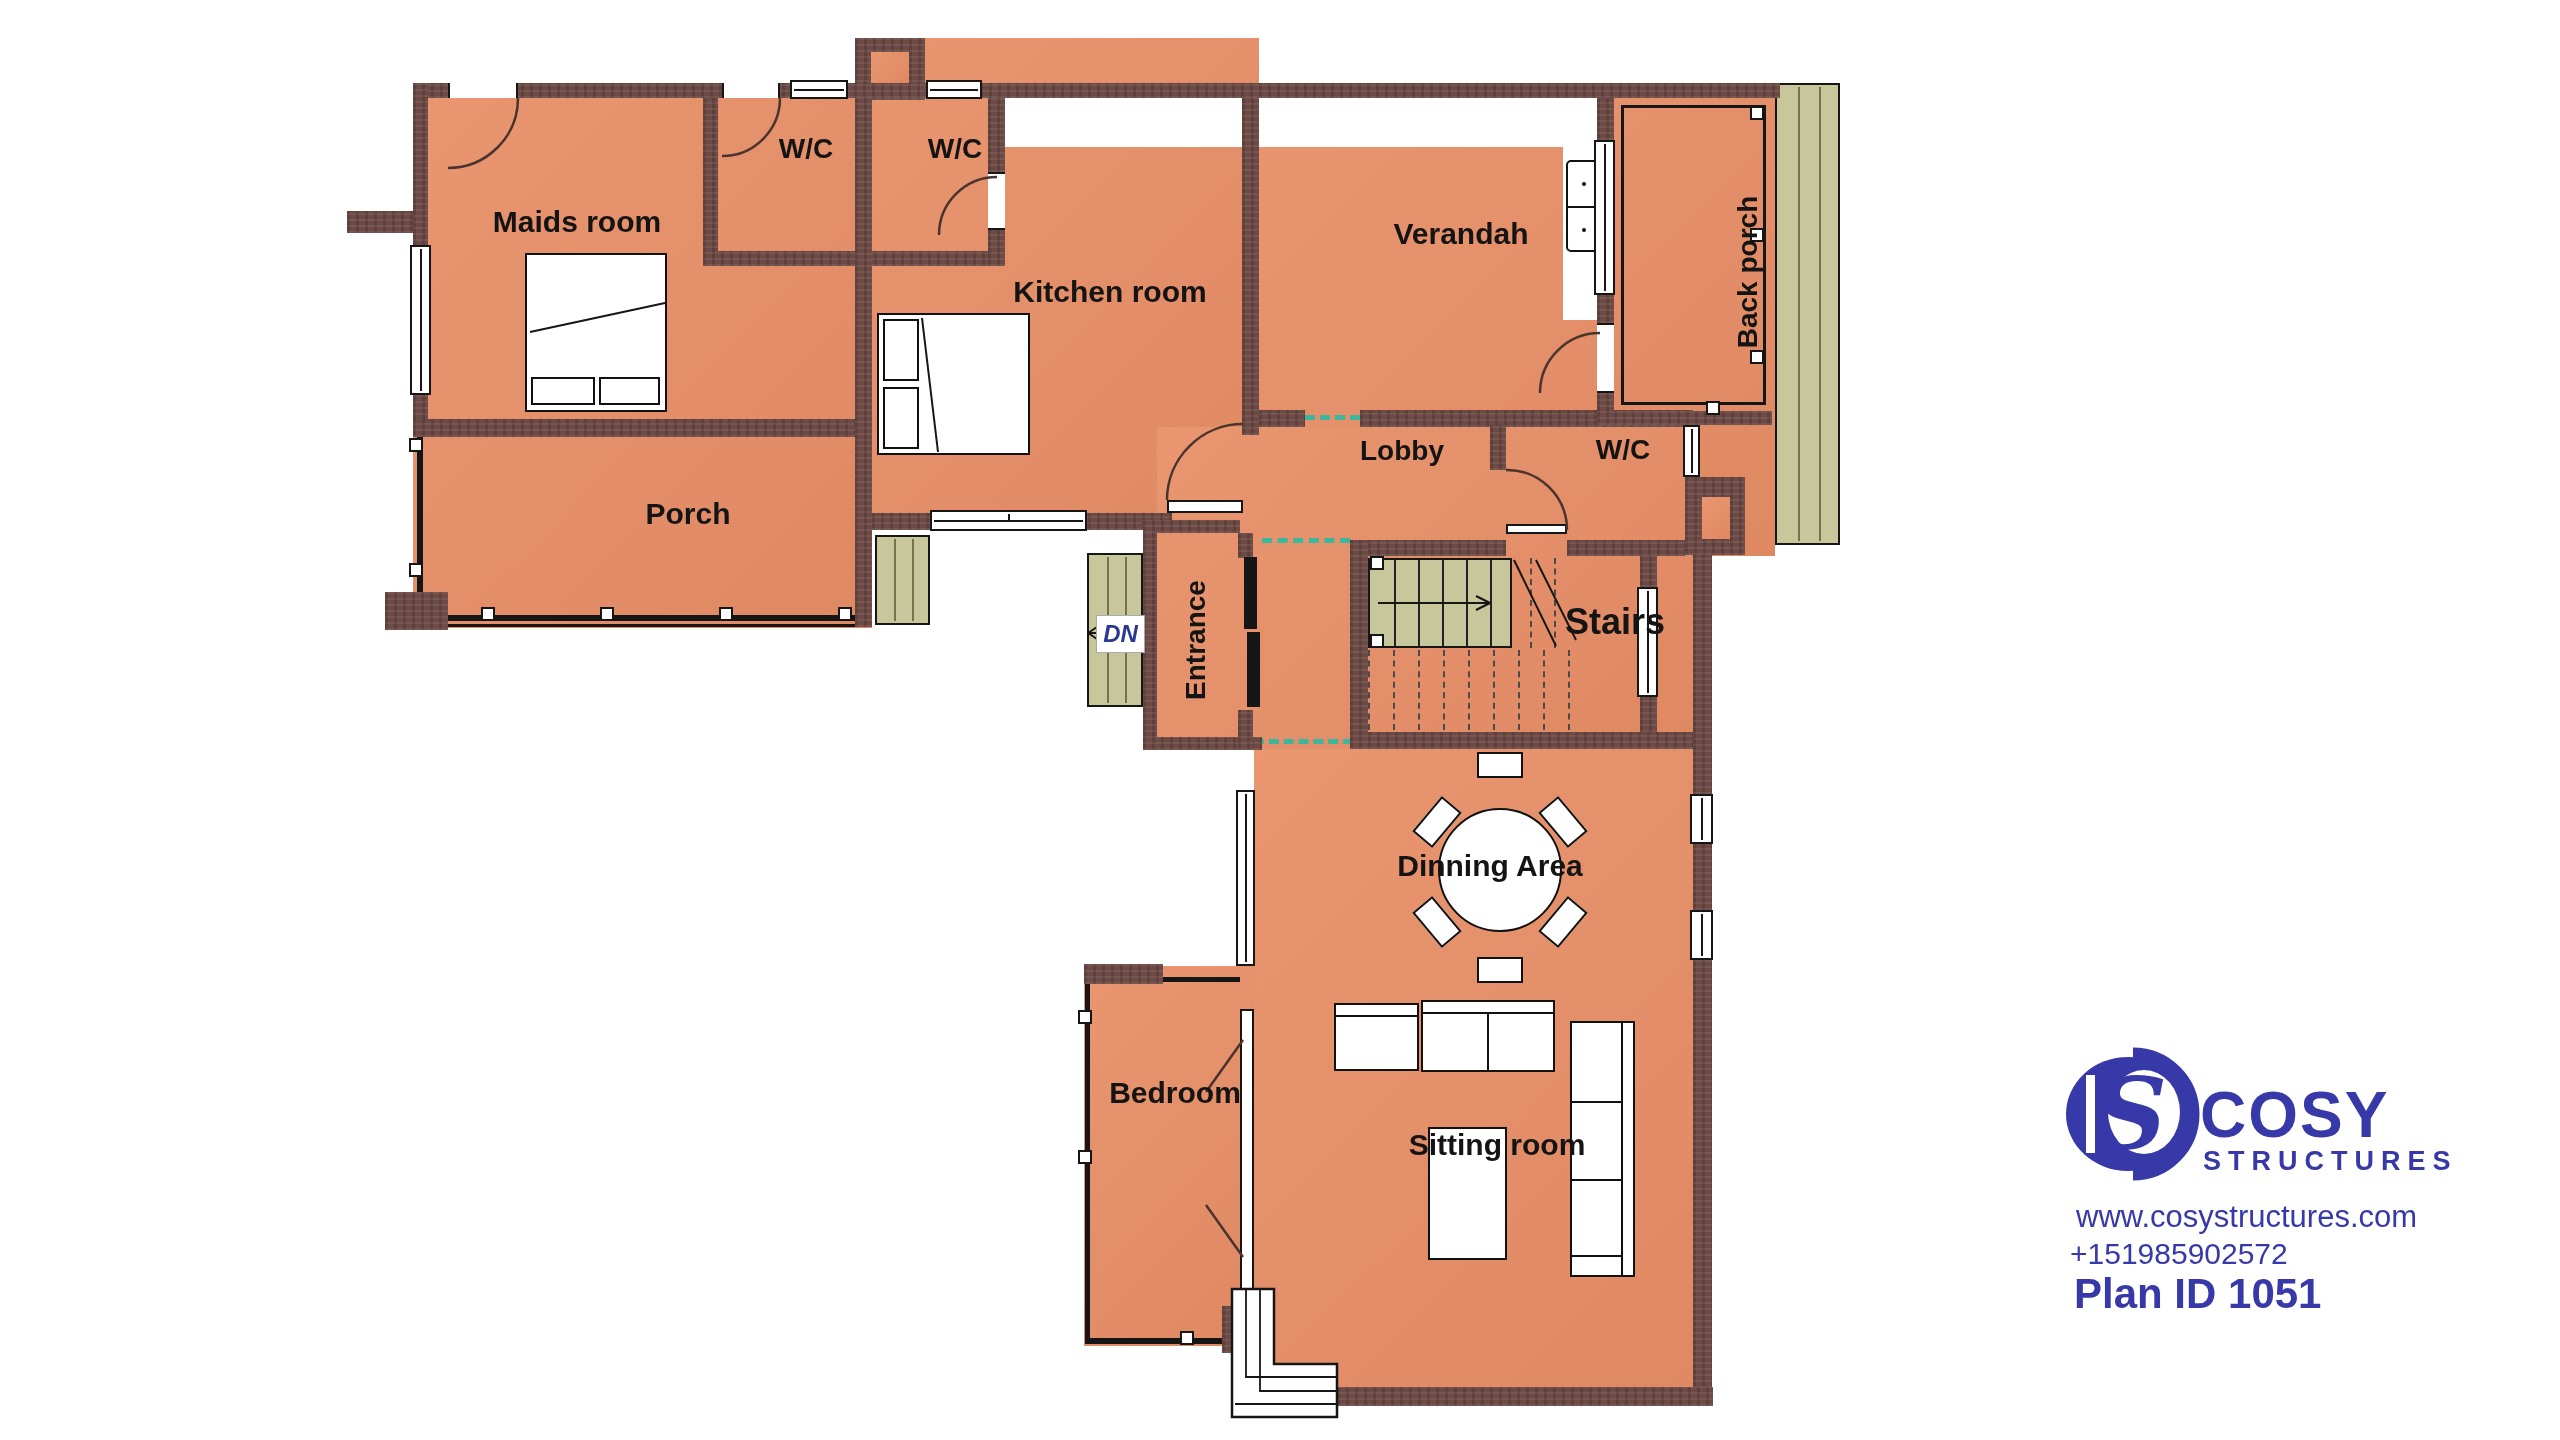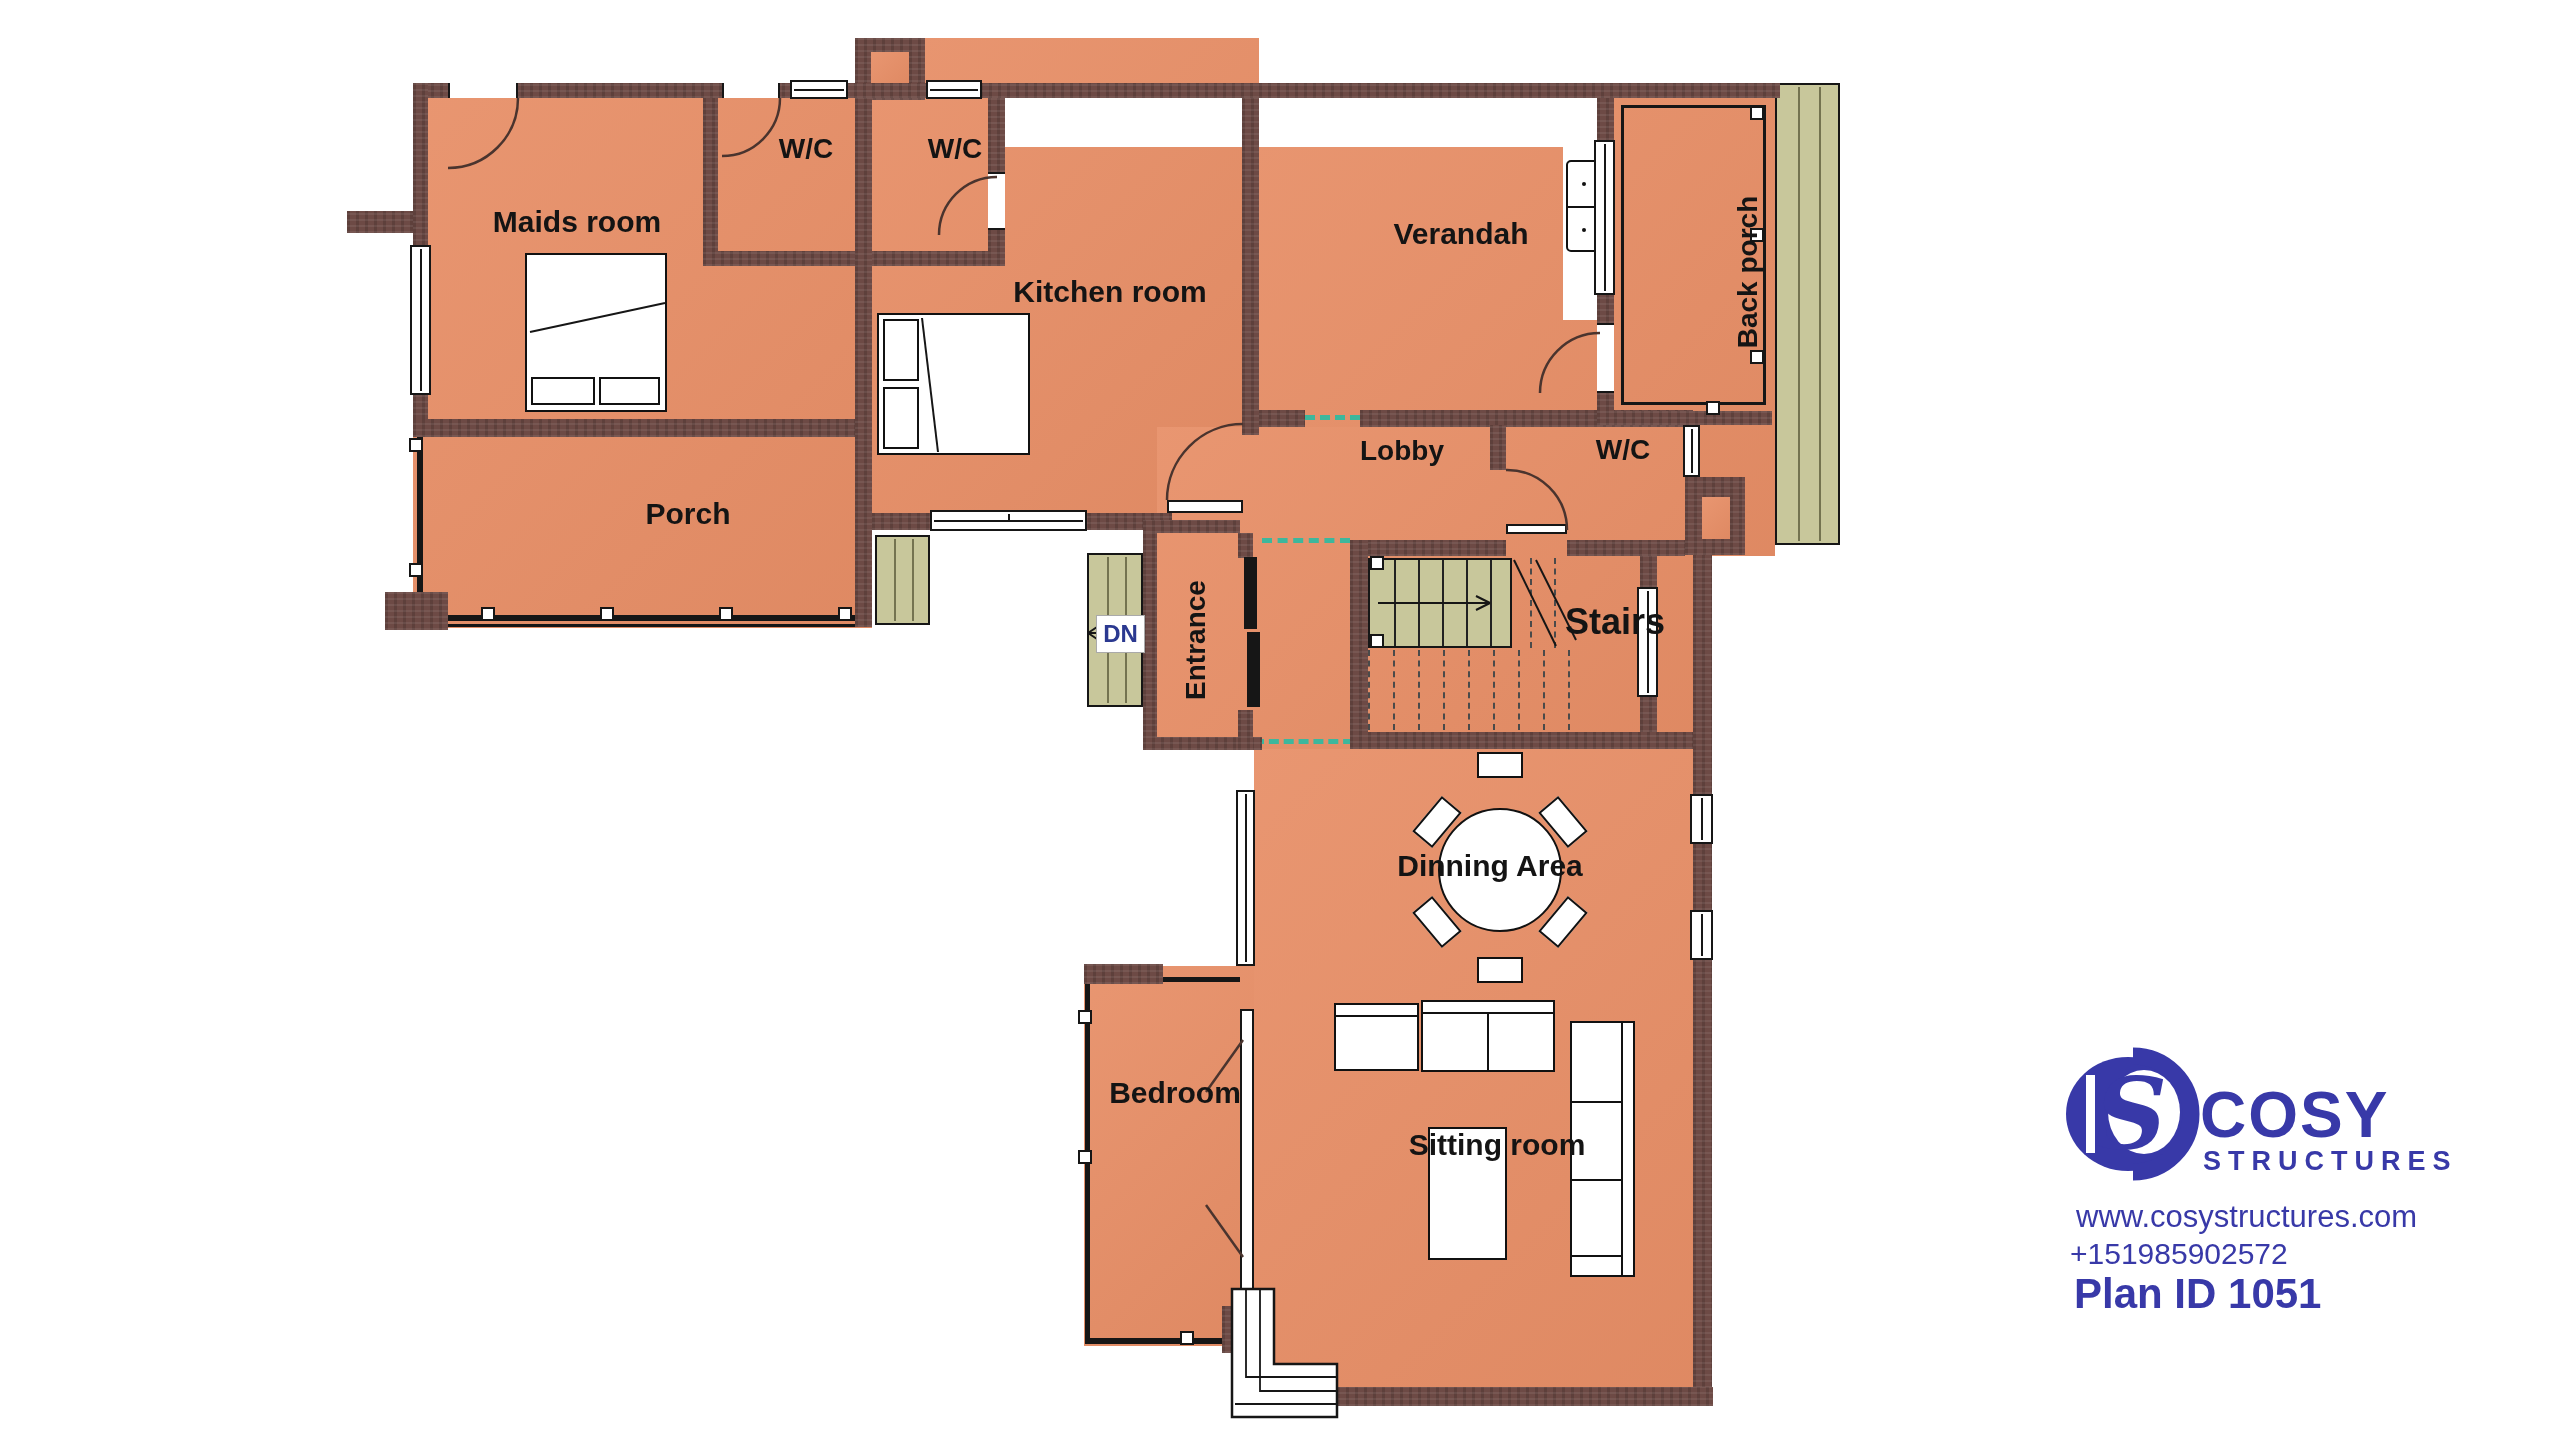--- a/index.html
+++ b/index.html
@@ -25,21 +25,21 @@
   .tline{position:absolute;width:2px;top:0;bottom:0;background:#222;}
   .sdash{position:absolute;width:0;border-left:2px dashed #4a4a4a;}
   .tdash{position:absolute;height:0;border-top:5px dashed #3db79c;}
   .post{position:absolute;width:14px;height:14px;background:#fff;border:2px solid #161616;box-sizing:border-box;}
   .furn{position:absolute;box-sizing:border-box;background:#fff;border:2px solid #111;}
   .lbl{position:absolute;font-weight:bold;color:#141414;white-space:nowrap;transform:translate(-50%,-50%);}
   .vlbl{position:absolute;font-weight:bold;color:#141414;white-space:nowrap;transform:translate(-50%,-50%) rotate(-90deg);}
   .blue{color:#3839a8;}
   svg.overlay{position:absolute;left:0;top:0;pointer-events:none;}
   .dnbox{position:absolute;box-sizing:border-box;background:#fff;border:1px solid #aaa;
-         display:flex;align-items:center;justify-content:center;font-weight:bold;color:#2b3990;}
+         display:flex;align-items:center;justify-content:center;font-weight:bold;color:#2b3990;font-style:italic;}
 </style>
 </head>
 <body>
 
 <div id="canvas">
 
   <div class="floor" style="left:413px;top:83px;width:459px;height:545px;"></div>
   <div class="floor" style="left:855px;top:38px;width:404px;height:492px;"></div>
   <div class="floor" style="left:1242px;top:83px;width:533px;height:473px;"></div>
   <div class="floor" style="left:1157px;top:427px;width:536px;height:322px;"></div>

